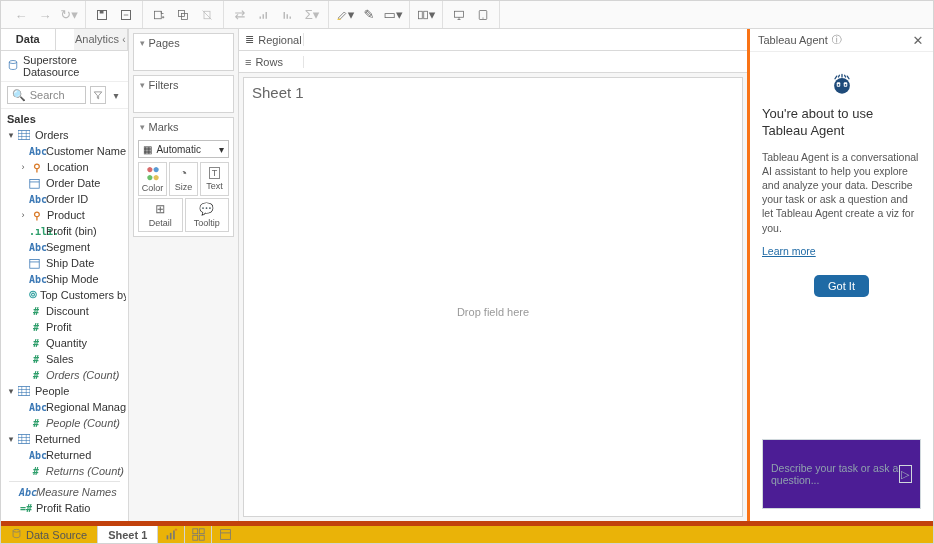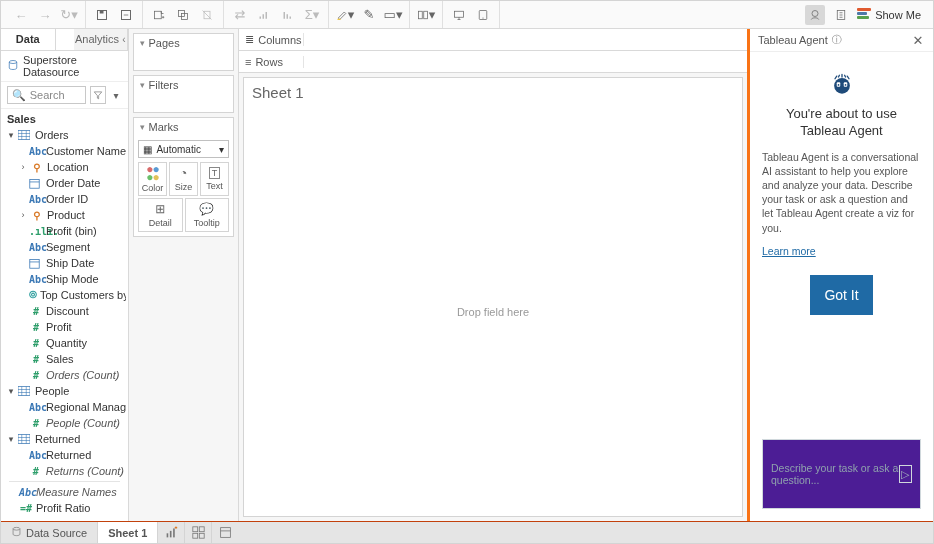--- a/index.html
+++ b/index.html
@@ -71,29 +71,29 @@
   .sheet-title { font-size:15px; color:#666; padding:6px 8px;}
   .drop-hint { flex:1; display:flex; align-items:center; justify-content:center; color:#999; font-size:11px;}
 
   
   .agent-panel { width:186px; border-left:3px solid #f97316; background:#fff; display:flex; flex-direction:column;}
   .agent-header { display:flex; align-items:center; justify-content:space-between; padding:4px 8px; font-size:11px; color:#555; border-bottom:1px solid #eee;}
   .agent-header .name { display:flex; align-items:center; gap:4px;}
   .close-x { width:14px; height:14px; display:flex; align-items:center; justify-content:center; color:#666; cursor:pointer; font-size:13px;}
   .agent-body { padding:10px 12px; display:flex; flex-direction:column; align-items:center; flex:1;}
   .agent-avatar { width:28px; height:28px; margin:8px 0 8px 0;}
-  .agent-h1 { font-size:13px; text-align:center; color:#333; margin-bottom:10px; line-height:1.3;}
+  .agent-h1 { font-size:13px; text-align:left; color:#333; margin-bottom:10px; line-height:1.3;}
   .agent-p { font-size:10.5px; color:#555; line-height:1.35; margin-bottom:10px; text-align:left; width:100%;}
   .learn { color:#1f6aa5; text-decoration:underline; font-size:10.5px; align-self:flex-start; cursor:pointer;}
-  .gotit { align-self:center; margin-top:18px; background:#1f6aa5; color:#fff; border:none; padding:12px 14px; font-size:14px; border-radius:0; cursor:pointer;}
+  .gotit { align-self:center; margin-top:18px; background:#1f6aa5; color:#fff; border:none; padding:5px 14px; font-size:11px; border-radius:5px; cursor:pointer;}
   .agent-input { margin:12px; border:1px solid #d0d8dc; background:#4c1d95; padding:22px 8px; font-size:10.5px; color:#8fa2ad; display:flex; align-items:center; justify-content:space-between; cursor:text;}
   .send-btn { width:18px; height:18px; border:1px solid #d0d8dc; display:flex; align-items:center; justify-content:center; color:#aab8c0; font-size:11px; cursor:pointer;}
 
   
-  .bottom { height:22px; border-top:1px solid #c2410c; display:flex; align-items:center; background:#e5e5e5;}
+  .bottom { height:22px; border-top:5px solid #c2410c; display:flex; align-items:center; background:#eab308;}
   .btab { height:100%; padding:0 10px; display:flex; align-items:center; gap:4px; border-right:1px solid #d4d4d4; font-size:11px; color:#555; cursor:pointer;}
   .btab.active { background:#fff; font-weight:600;}
   .bicon { width:18px; height:18px; display:flex; align-items:center; justify-content:center; color:#777; font-size:12px; cursor:pointer;}
 
   .icon-svg { width:12px; height:12px; }
 </style>
 </head>
 <body>
 
 <div class="toolbar">
@@ -177,42 +177,20 @@
         </svg>
       </div>
     <div class="tb-btn">
         <svg class="icon-svg" viewBox="0 0 16 16">
           <rect x="3" y="2" width="10" height="12" rx="1" fill="none" stroke="#666"></rect>
           <circle cx="8" cy="12" r="0.8" fill="#666"></circle>
         </svg>
       </div>
   </div>
   <div class="spacer"></div>
-  <div class="tb-right">
-    <div class="tb-btn active">
-        <svg class="icon-svg" viewBox="0 0 16 16">
-          <circle cx="8" cy="6" r="4" fill="none" stroke="#666"></circle>
-          <path d="M3 14c1-3 9-3 10 0" fill="none" stroke="#666"></path>
-        </svg>
-      </div>
-    <div class="tb-btn">
-        <svg class="icon-svg" viewBox="0 0 16 16">
-          <rect x="3" y="2" width="10" height="12" fill="none" stroke="#666"></rect>
-          <path d="M6 5h4M6 8h4M6 11h4" stroke="#666"></path>
-        </svg>
-      </div>
-    <div class="showme">
-      <div class="showme-icon">
-          <span></span>
-          <span></span>
-          <span></span>
-        </div>
-      <span>Show Me</span>
-    </div>
-  </div>
 </div>
 
 <div class="main">
 
   <div class="data-pane">
     <div class="pane-tabs">
       <div class="pane-tab active">Data</div>
       <div class="pane-tab inactive"><span>Analytics</span> <span class="collapse">‹</span></div>
     </div>
     <div class="ds-row">
@@ -424,21 +402,21 @@
             </div>
         </div>
       </div>
     </div>
   </div>
 
   <div class="canvas-col">
     <div class="shelf-bar">
       <div class="lab">
           <span>≣</span>
-          <span>Columns</span>
+          <span>Regional</span>
         </div>
       <div class="slot"></div>
     </div>
     <div class="shelf-bar">
       <div class="lab">
           <span>≡</span>
           <span>Rows</span>
         </div>
       <div class="slot"></div>
     </div>

